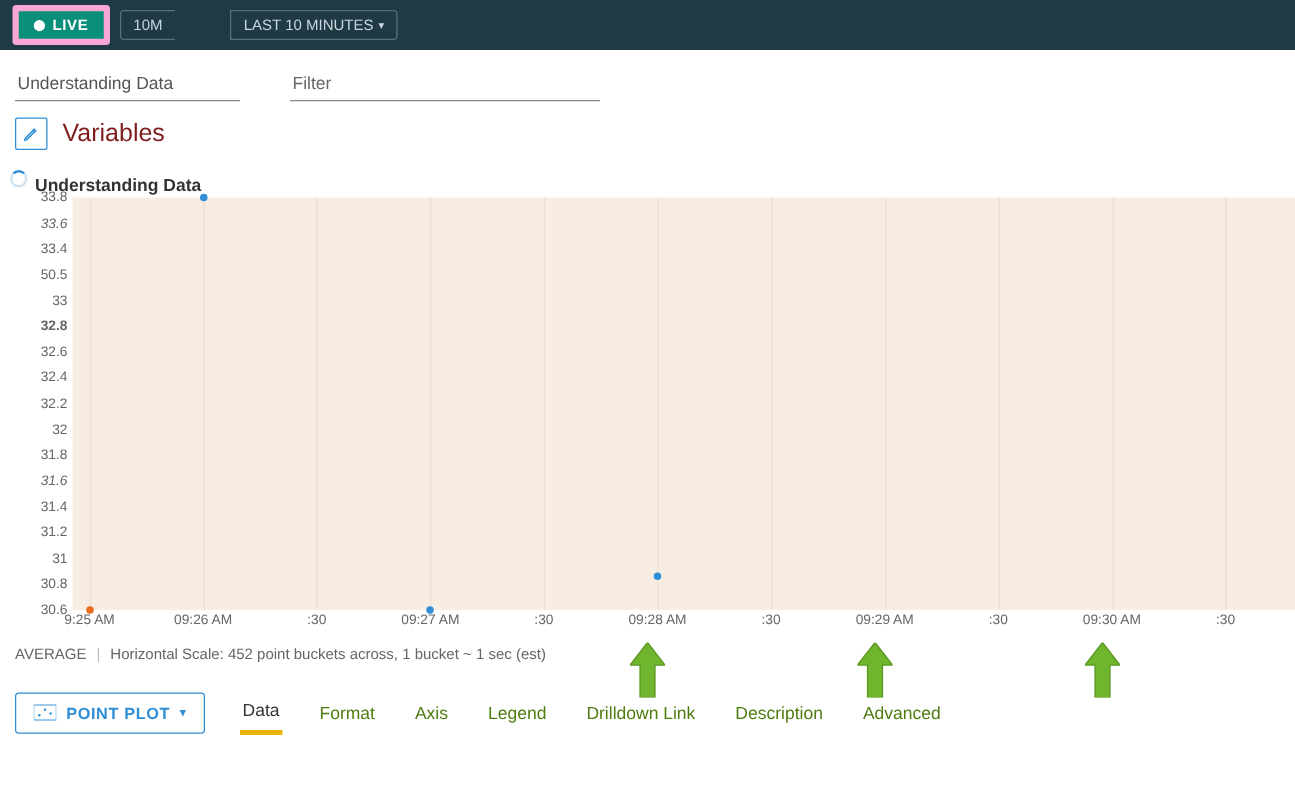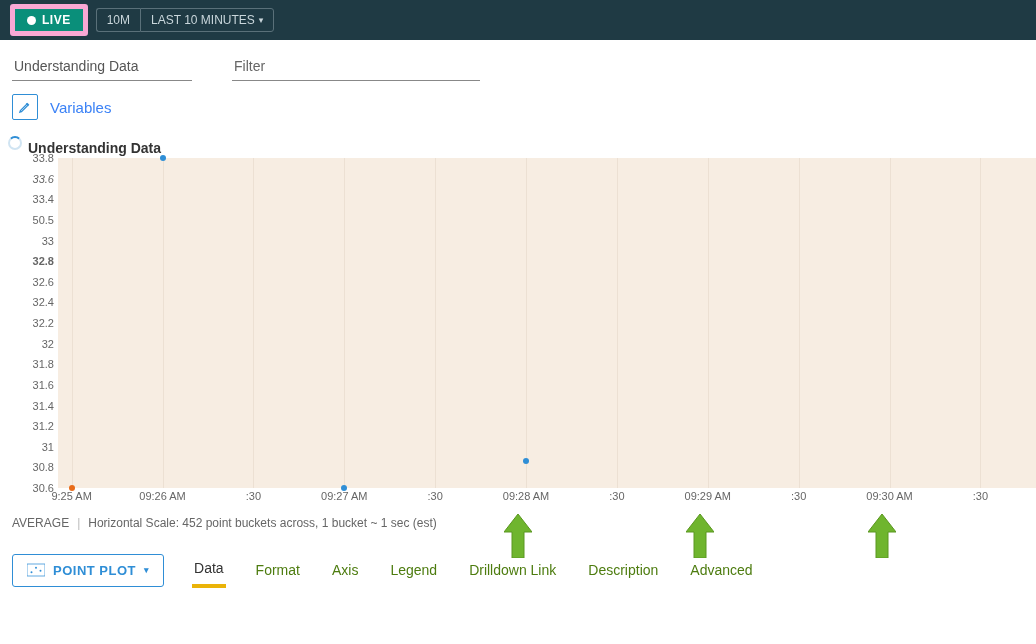--- a/index.html
+++ b/index.html
@@ -1,36 +1,36 @@
 <!DOCTYPE html>
 <html><head>
 <meta charset="utf-8">
 <style>
   * { box-sizing: border-box; margin: 0; padding: 0; }
   body { font-family: -apple-system, BlinkMacSystemFont, "Segoe UI", Helvetica, Arial, sans-serif; font-size: 13px; color: #333; background: #fff; width: 1036px; }
   
   .top-bar { background: #1f3a44; height: 40px; display: flex; align-items: center; padding: 0 10px; gap: 8px; }
   .live-btn { background: #0a8f7a; color: #fff; border: 5px solid #f9a8d4; border-radius: 3px; padding: 4px 12px; display: flex; align-items: center; gap: 6px; font-weight: 600; font-size: 12px; letter-spacing: 0.5px; cursor: pointer; }
   .live-dot { width: 9px; height: 9px; border-radius: 50%; background: #fff; }
-  .time-group { display: flex; }
+  .time-group { display: flex; gap: 44px; }
   .time-btn { background: transparent; color: #c9d6db; border: 1px solid #5a7079; padding: 4px 10px; font-size: 12px; cursor: pointer; }
   .time-btn.left { border-radius: 3px 0 0 3px; border-right: none; }
   .time-btn.right { border-radius: 0 3px 3px 0; display: flex; align-items: center; gap: 4px; }
   .chev { font-size: 9px; }
 
   .tabs-row { display: flex; align-items: flex-end; padding: 12px 12px 0 12px; gap: 40px; border-bottom: 1px solid transparent; }
   .tab-label { padding: 6px 2px; color: #555; border-bottom: 1px solid #888; width: 180px; font-size: 14px; }
   .filter-group { display: flex; align-items: baseline; gap: 8px; border-bottom: 1px solid #888; padding: 6px 2px; width: 248px; }
   .filter-label { color: #666; font-size: 14px; }
   .filter-input { border: none; outline: none; font-size: 14px; color: #777; background: transparent; flex: 1; }
 
   .vars-row { display: flex; align-items: center; gap: 12px; padding: 12px; }
   .edit-btn { width: 26px; height: 26px; border: 1px solid #2f8ed6; border-radius: 2px; background: #fff; display: flex; align-items: center; justify-content: center; cursor: pointer; }
   .edit-btn svg { width: 14px; height: 14px; }
-  .vars-label { color: #3b82f6; font-size: 15px; }
+  .vars-label { color: #7f1d1d; font-size: 20px; }
 
   .chart-wrap { position: relative; padding: 6px 0 0 8px; }
   .spinner { position: absolute; left: 8px; top: 4px; width: 14px; height: 14px; border: 2px solid #d0e4f2; border-top-color: #2f8ed6; border-radius: 50%; }
   .chart-title { font-weight: 600; font-size: 14px; color: #333; margin: 2px 0 2px 20px; }
   .plot-area { position: relative; height: 348px; margin-left: 8px; }
   .y-axis { position: absolute; left: 0; top: 0; bottom: 18px; width: 42px; }
   .y-tick { position: absolute; right: 4px; font-size: 11px; color: #666; transform: translateY(-50%); }
   .grid { position: absolute; left: 42px; right: 0; top: 0; bottom: 18px; background: #f7ede2; }
   .grid-line-v { position: absolute; top: 0; bottom: 0; border-left: 1px solid #ece0d3; }
   .x-axis { position: absolute; left: 42px; right: 0; bottom: 0; height: 18px; }
@@ -88,21 +88,21 @@
 <div class="chart-wrap">
   <div class="spinner"></div>
   <div class="chart-title">Understanding Data</div>
   <div class="plot-area" id="plot">
     <div class="y-axis" id="yaxis">
         <div class="y-tick" style="top: 330px;">30.6</div>
         <div class="y-tick" style="top: 309.375px;">30.8</div>
         <div class="y-tick" style="top: 288.75px;">31</div>
         <div class="y-tick" style="top: 268.125px;">31.2</div>
         <div class="y-tick" style="top: 247.5px;">31.4</div>
-        <div class="y-tick" style="top: 226.875px;">31.6</div>
+        <div class="y-tick" style="top: 226.875px; font-style: italic;">31.6</div>
         <div class="y-tick" style="top: 206.25px;">31.8</div>
         <div class="y-tick" style="top: 185.625px;">32</div>
         <div class="y-tick" style="top: 165px;">32.2</div>
         <div class="y-tick" style="top: 144.375px;">32.4</div>
         <div class="y-tick" style="top: 123.75px;">32.6</div>
         <div class="y-tick" style="top: 103.125px; font-weight: bold;">32.8</div>
         <div class="y-tick" style="top: 82.5px;">33</div>
         <div class="y-tick" style="top: 61.875px;">50.5</div>
         <div class="y-tick" style="top: 41.25px;">33.4</div>
         <div class="y-tick" style="top: 20.625px; font-style: italic;">33.6</div>

